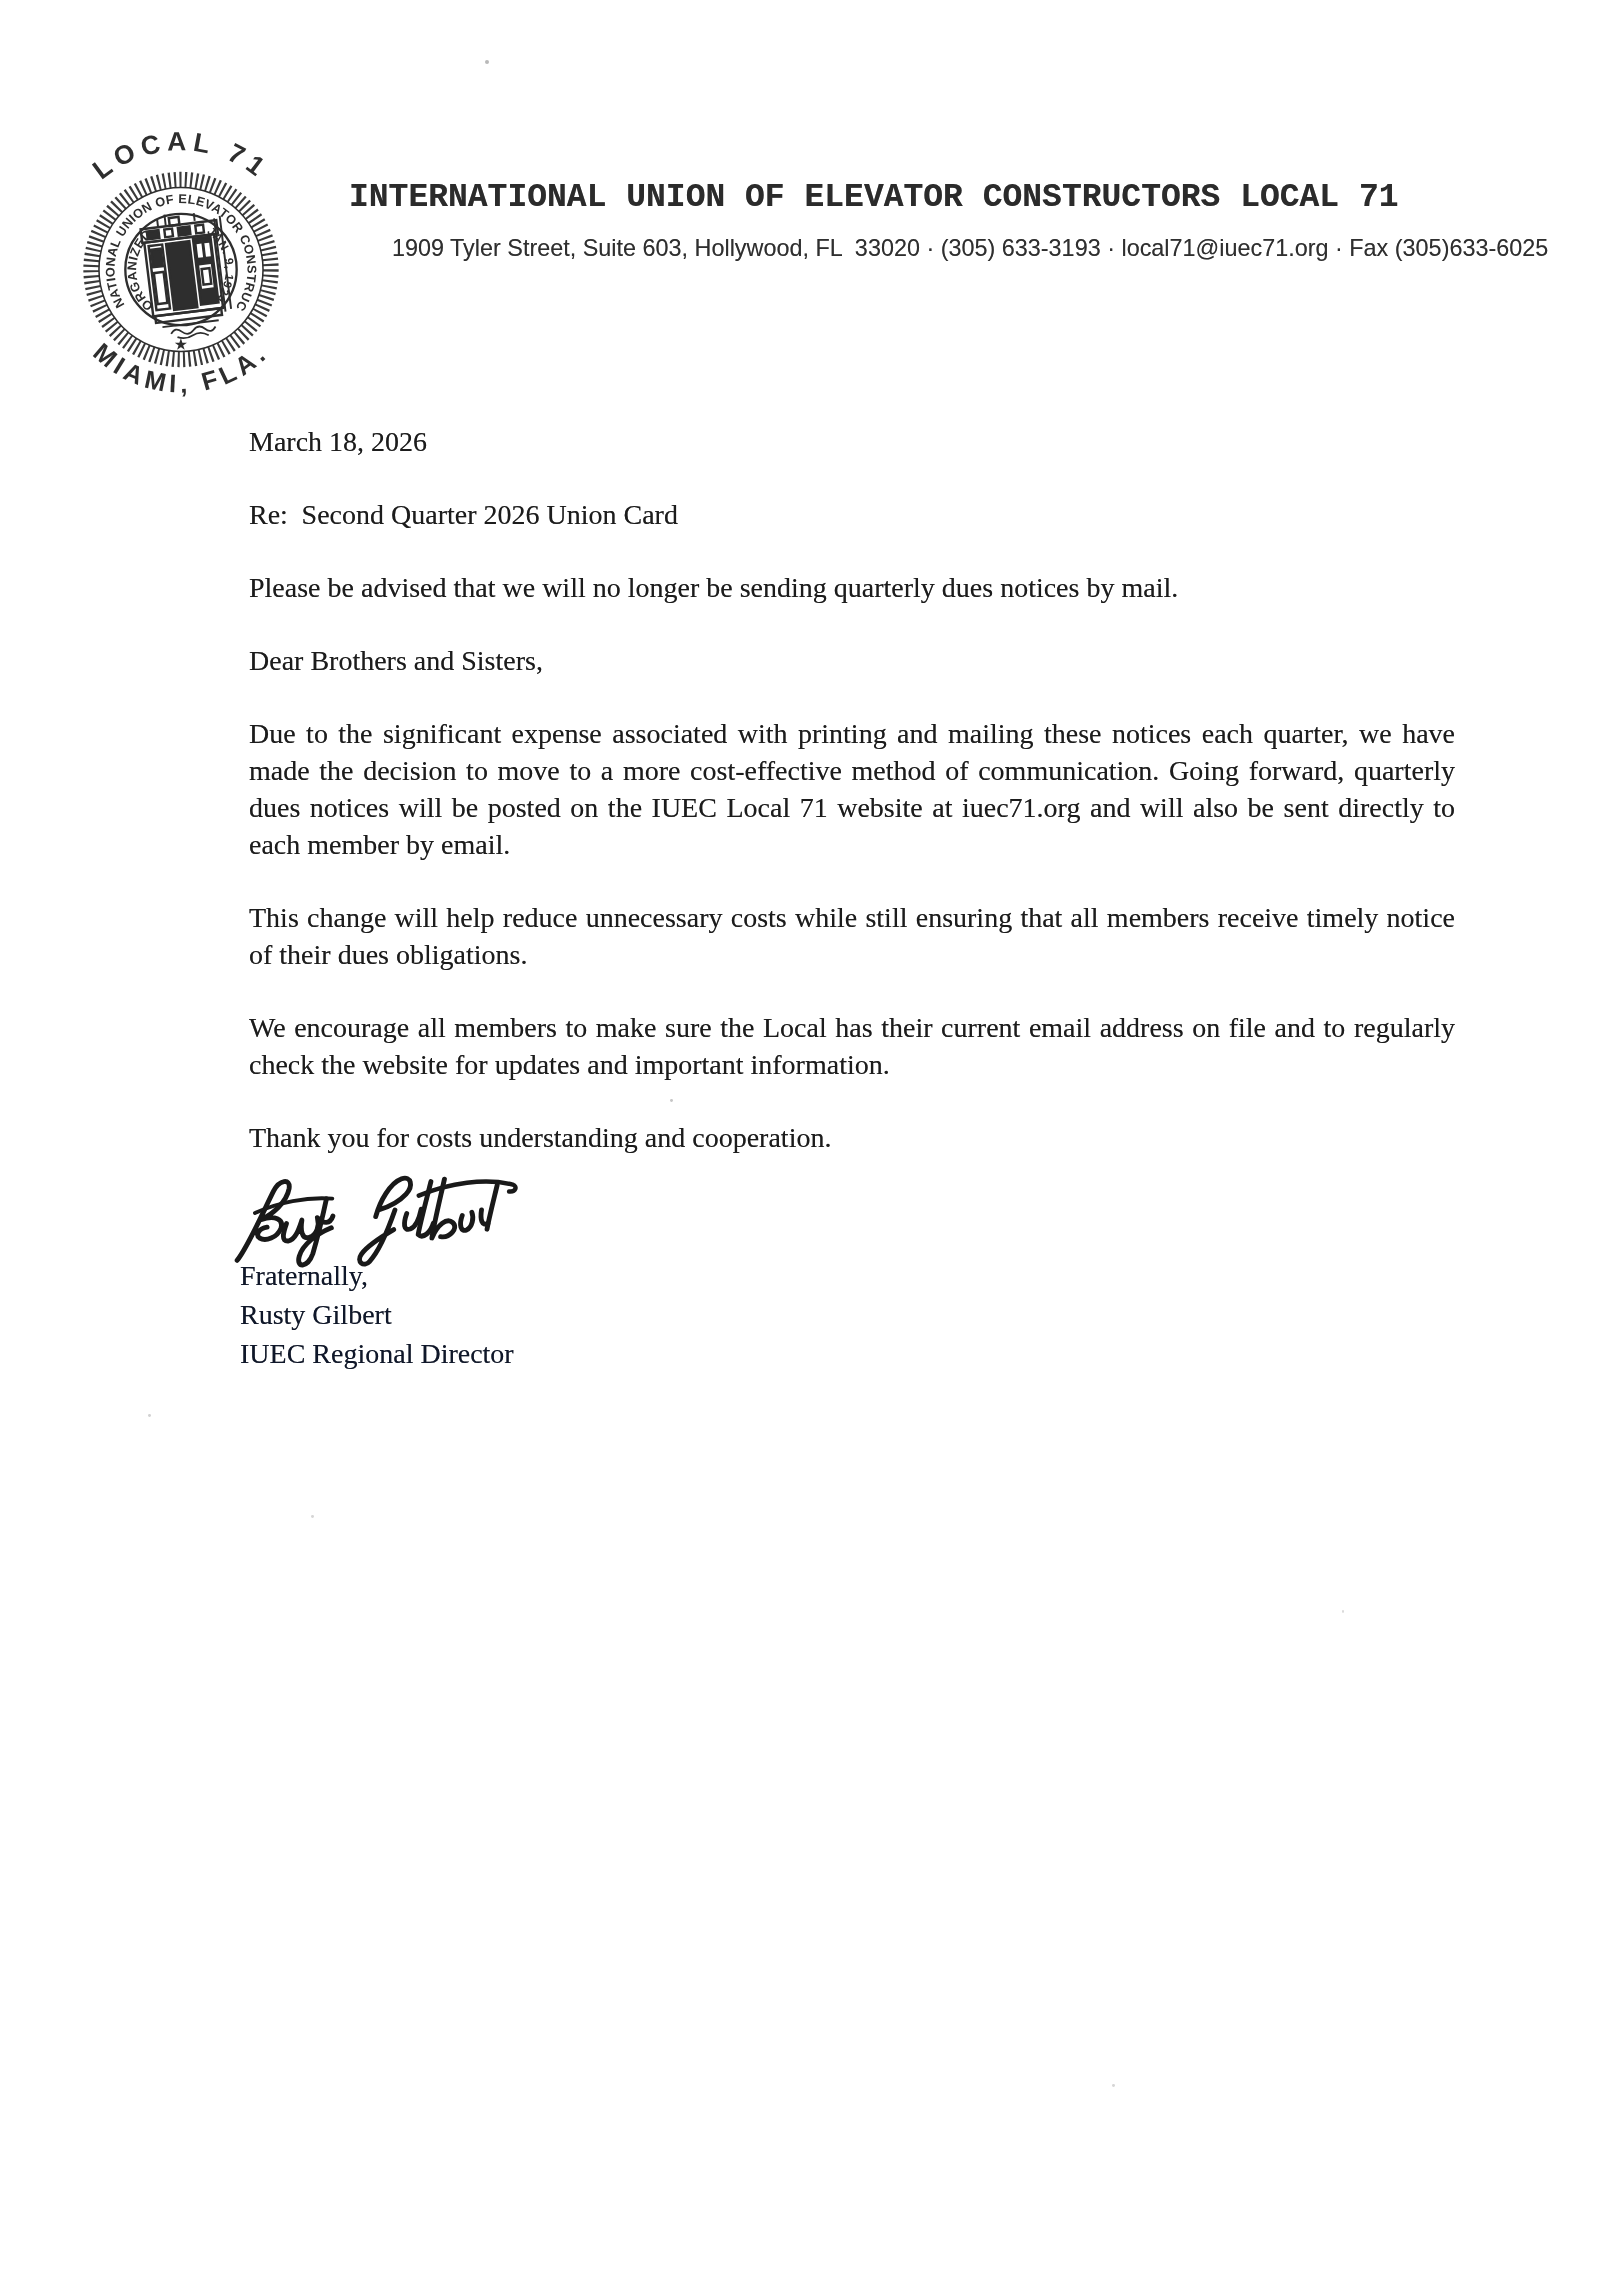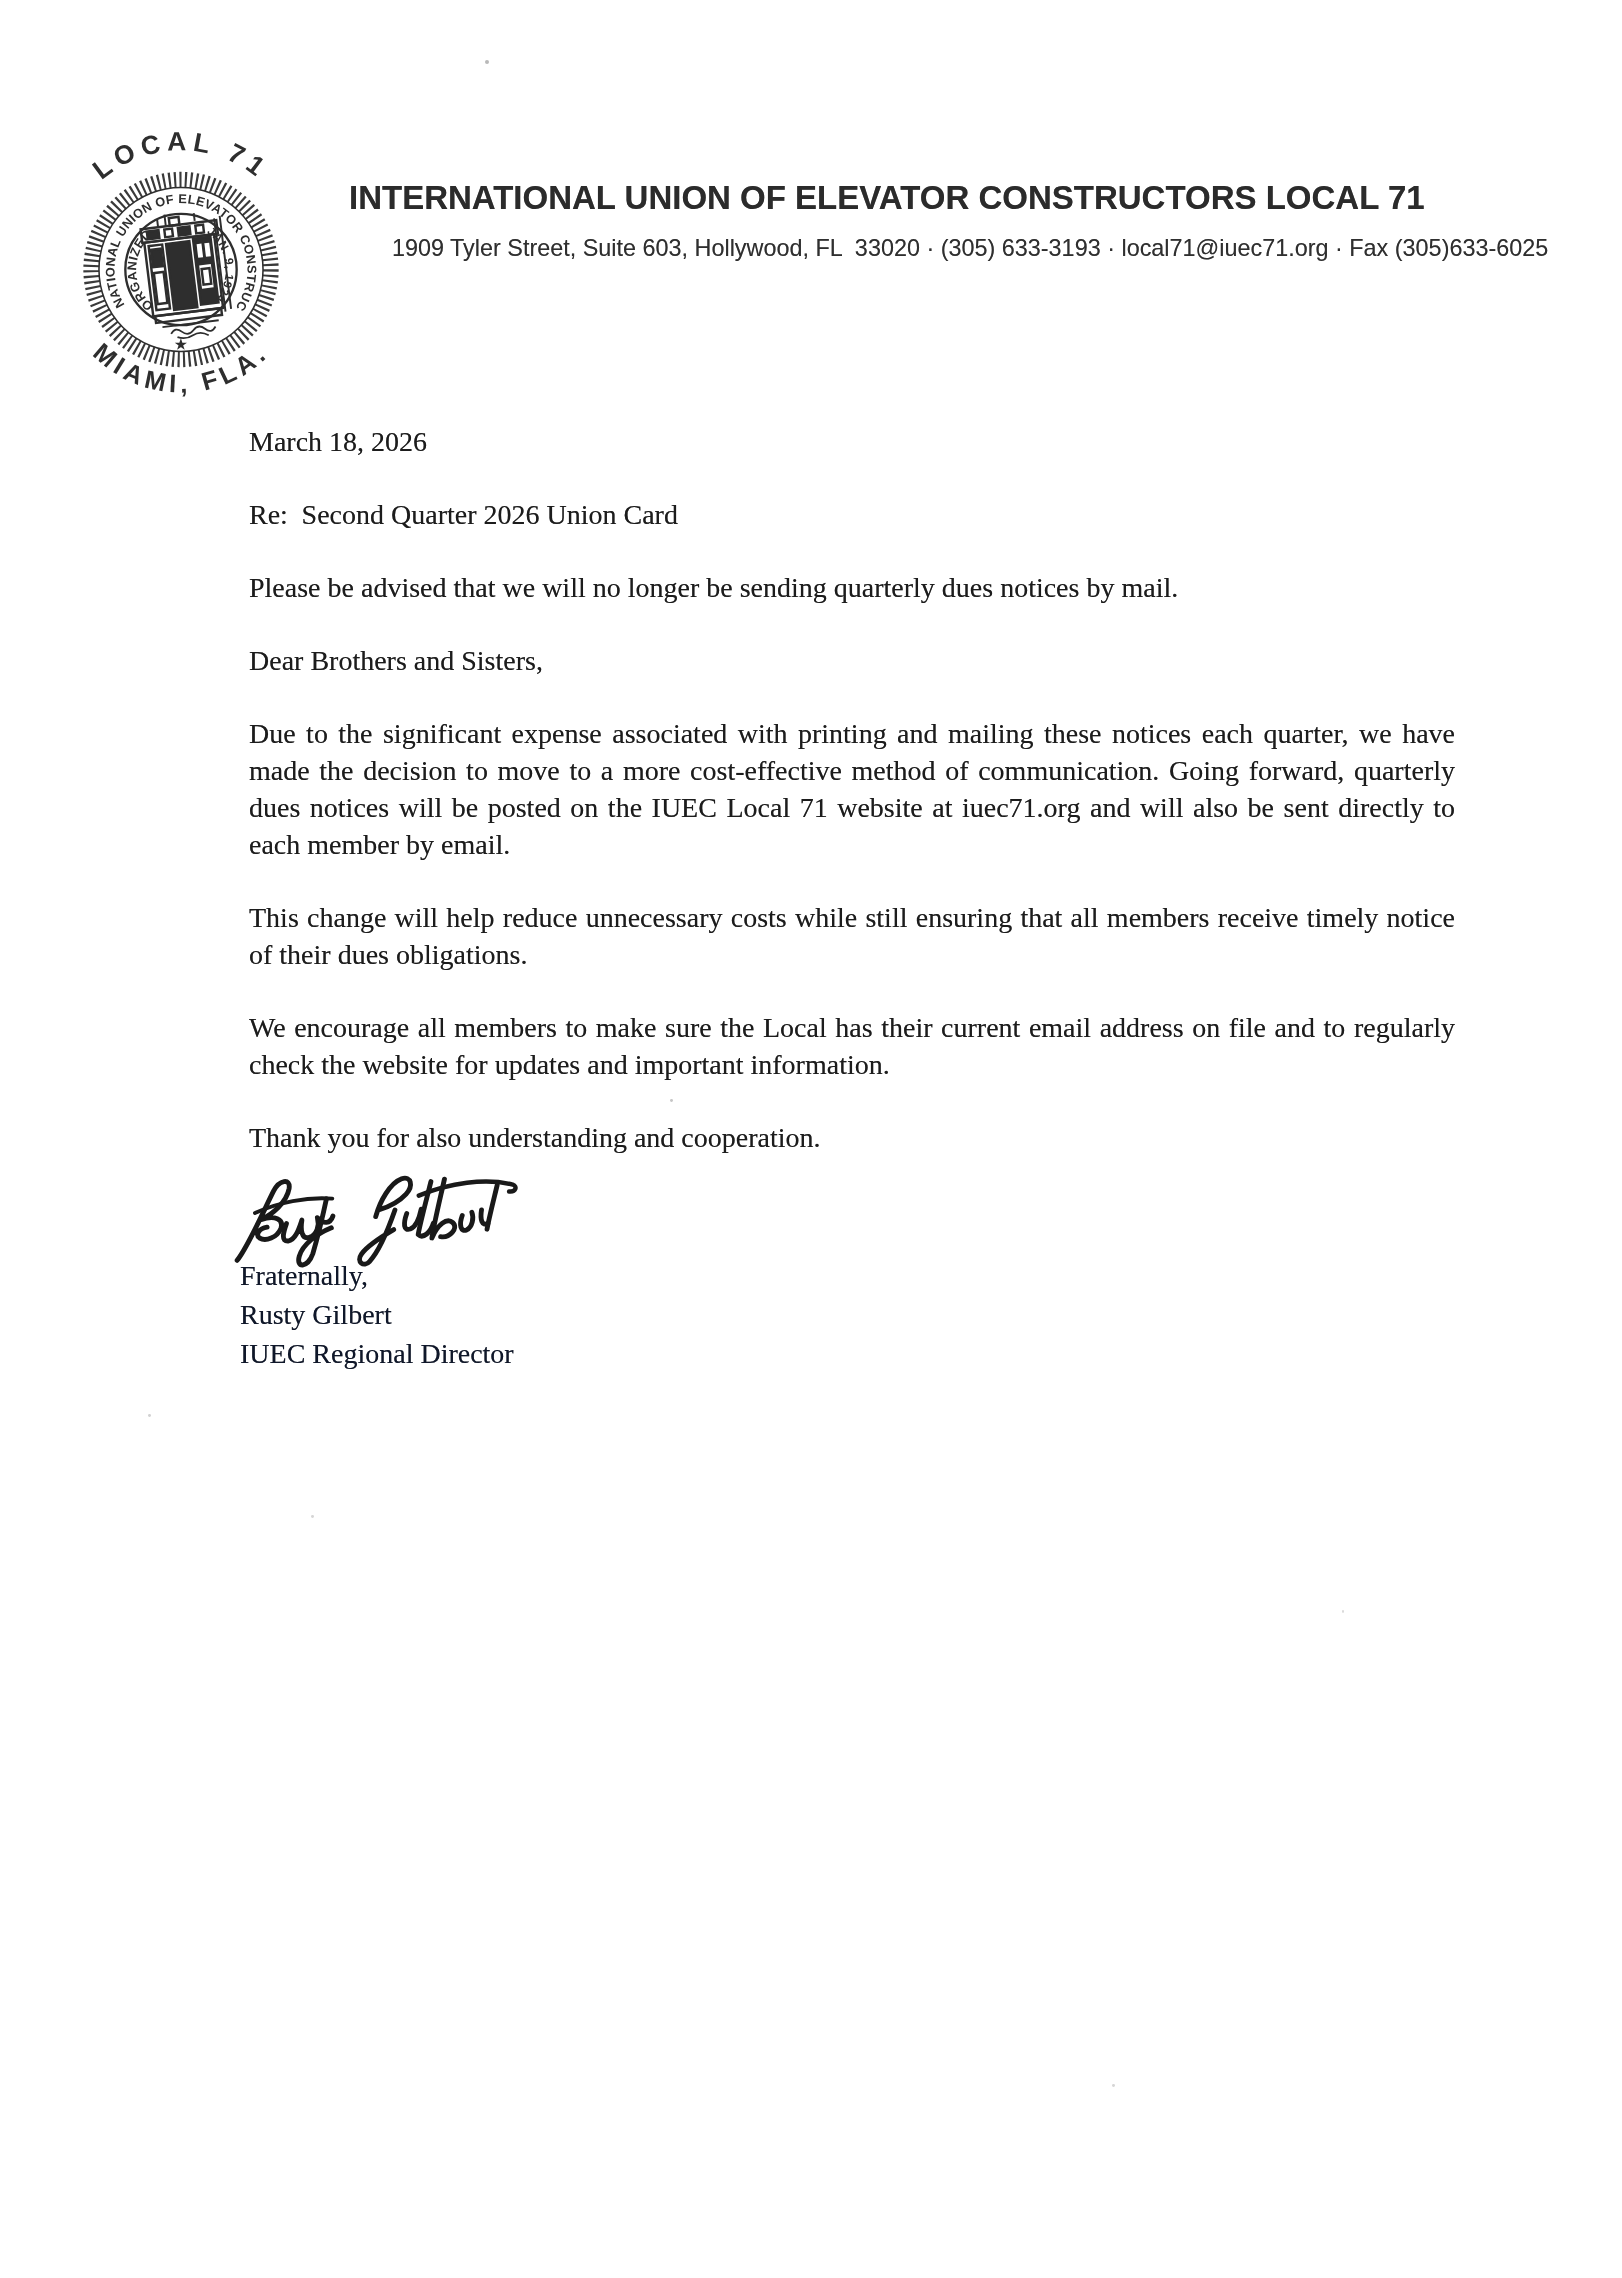--- a/index.html
+++ b/index.html
@@ -9,21 +9,21 @@
     background:#ffffff;
     overflow:hidden;
     font-family:"Liberation Serif", serif;
     color:#1e1e1e;
   }
   
   .seal{position:absolute;left:54px;top:123px;width:254px;height:293px;}
   .seal text{font-family:"Liberation Sans",sans-serif;font-weight:700;fill:#2e2e2e;}
   .masthead-title{
     position:absolute;left:349px;top:178px;
-    font-family:Liberation Sans, sans-serif;font-weight:700;
+    font-family:Liberation Mono, monospace;font-weight:700;
     font-size:33px;line-height:39px;color:#2b2b2b;white-space:nowrap;
     text-shadow:0 0 0.6px rgba(0,0,0,.45);
   }
   .masthead-contact{
     position:absolute;left:349px;top:234px;
     font-family:"Liberation Sans",sans-serif;
     font-size:23.4px;line-height:29px;color:#2f2f2f;white-space:pre;
     text-shadow:0 0 0.4px rgba(0,0,0,.35);
     margin-left:43px;
   }
@@ -116,21 +116,21 @@
   <div class="masthead-contact">1909 Tyler Street, Suite 603, Hollywood, FL  33020 · (305) 633-3193 · local71@iuec71.org · Fax (305)633-6025</div>
 
   <div class="body-block">
     <p>March 18, 2026</p>
     <p><span>Re:</span><span class="re-subject">Second Quarter 2026 Union Card</span></p>
     <p>Please be advised that we will no longer be sending quarterly dues notices by mail.</p>
     <p>Dear Brothers and Sisters,</p>
     <p class="just">Due to the significant expense associated with printing and mailing these notices each quarter, we have made the decision to move to a more cost-effective method of communication. Going forward, quarterly dues notices will be posted on the IUEC Local 71 website at iuec71.org and will also be sent directly to each member by email.</p>
     <p class="just">This change will help reduce unnecessary costs while still ensuring that all members receive timely notice of their dues obligations.</p>
     <p class="just">We encourage all members to make sure the Local has their current email address on file and to regularly check the website for updates and important information.</p>
-    <p>Thank you for also understanding and cooperation.</p>
+    <p>Thank you for costs understanding and cooperation.</p>
   </div>
 
   <svg class="signature" viewBox="0 0 310 108" aria-hidden="true">
     <g fill="none" stroke="#191919" stroke-width="5" stroke-linecap="round" stroke-linejoin="round" transform="rotate(-2 155 54)">
 
       <path d="M 14,88 C 26,74 44,36 54,18 C 60,7 72,5 70,16 C 67,30 52,42 40,47 C 54,43 64,47 60,57 C 56,66 44,70 38,66 C 33,62 38,56 46,55"></path>
       <path d="M 66,52 C 62,62 60,70 67,70 C 75,69 79,57 82,49 C 80,59 81,69 89,67 C 97,65 100,55 98,47 C 104,54 111,54 114,46"></path>
       <path d="M 108,28 C 104,44 98,66 92,84 C 86,99 74,98 78,86 C 82,74 96,64 112,58"></path>
       <path d="M 34,40 C 58,30 88,25 114,28" stroke-width="4"></path>
 

